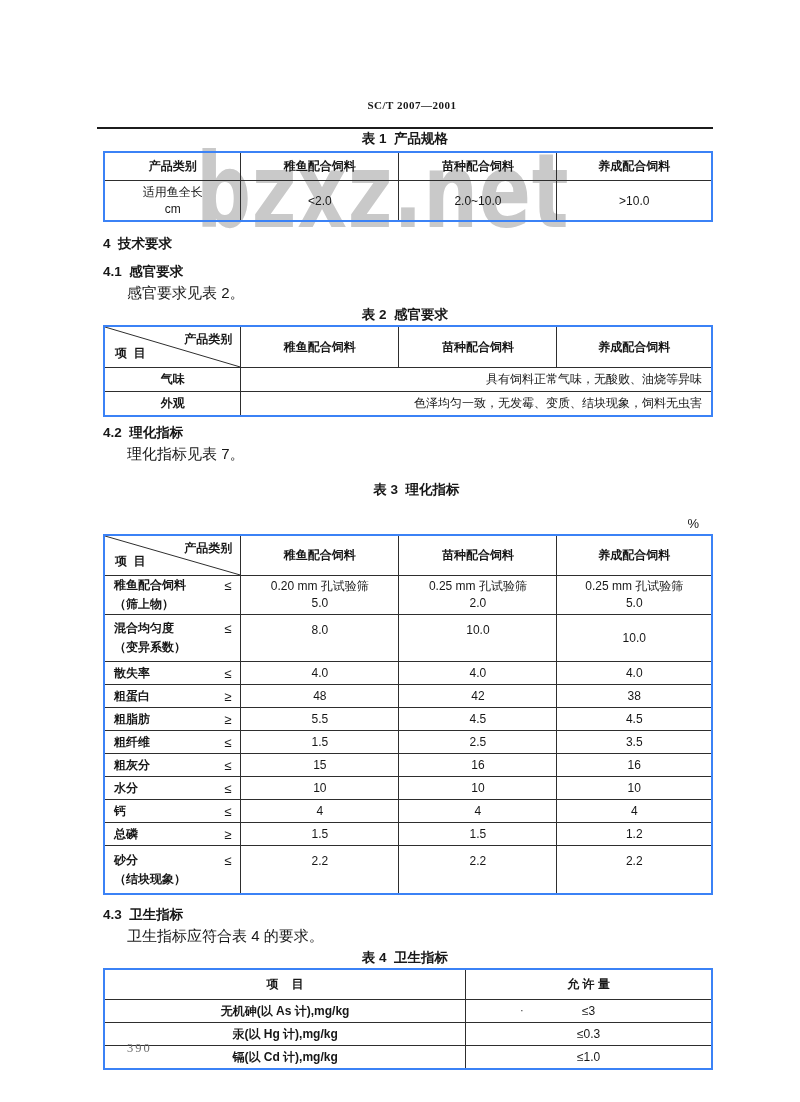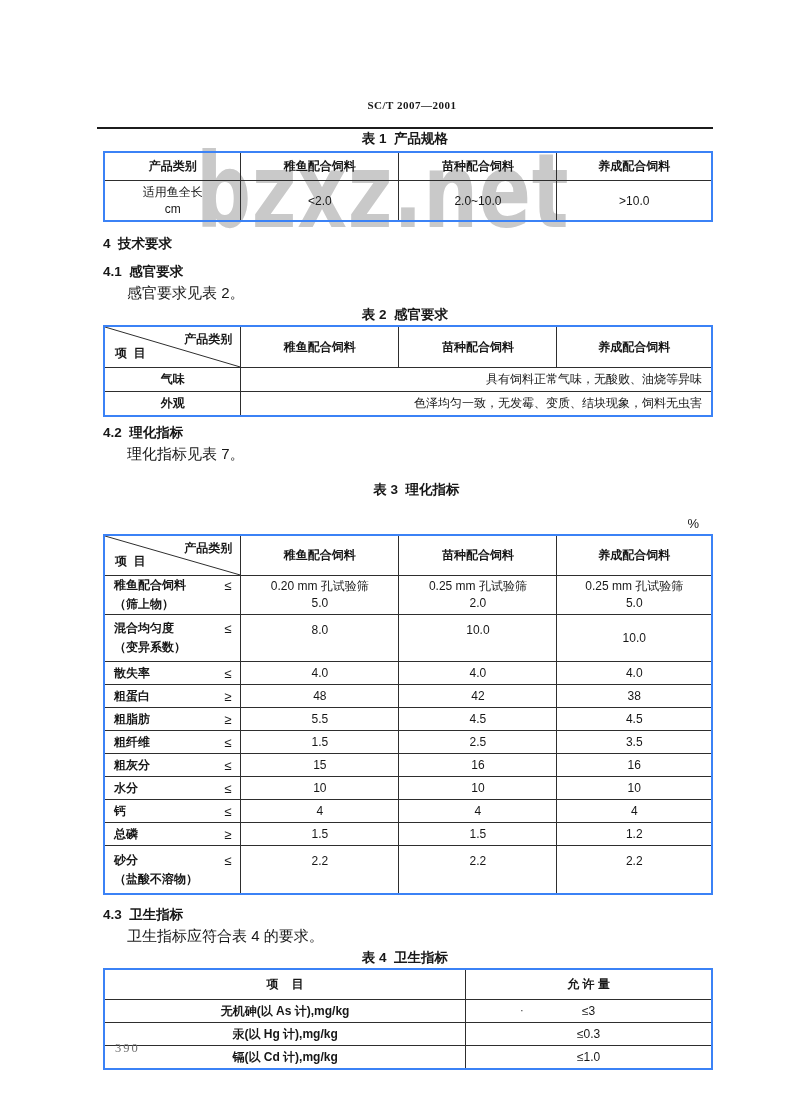--- a/index.html
+++ b/index.html
@@ -69,21 +69,21 @@
   .note{text-align:left;font-weight:600;margin-top:2px;}
   td.two-line{vertical-align:middle;}
   .cell2 div{text-align:center;line-height:17px;}
   td.vtop{vertical-align:top;padding-top:8px;}
   
   td.desc{text-align:right;padding-left:12px;font-weight:400;}
   
   td.limit{text-align:center;position:relative;}
   td.limit .stray{position:absolute;left:22%;top:50%;transform:translateY(-60%);font-size:11px;color:#333;}
   .page-number{
-    position:absolute;left:115px;top:1041px;
+    position:absolute;left:127px;top:1041px;
     font-size:12.5px;color:#6d6d6d;letter-spacing:2px;z-index:1;
     font-family:"Liberation Serif","DejaVu Serif",serif;
   }
   
   col.c-item{width:22.5%;} col.c-a{width:26%;} col.c-b{width:26%;} col.c-c{width:25.5%;}
   col.c4-item{width:59.5%;} col.c4-lim{width:40.5%;}
 </style>
 </head>
 <body>
 
@@ -316,21 +316,21 @@
         <td class="val">1.5</td>
         <td class="val">1.2</td>
       </tr>
 
       <tr class="h39">
         <td class="two-line">
           <div class="ic">
             <span>砂分</span>
             <span class="op">≤</span>
           </div>
-          <div class="note">（盐酸不溶物）</div>
+          <div class="note">（结块现象）</div>
         </td>
         <td class="val vtop">2.2</td>
         <td class="val vtop">2.2</td>
         <td class="val vtop">2.2</td>
       </tr>
     </tbody>
       </table>
 
     <div class="sec-heading sh-43">4.3  卫生指标</div>
     <div class="body-line">卫生指标应符合表 4 的要求。</div>

